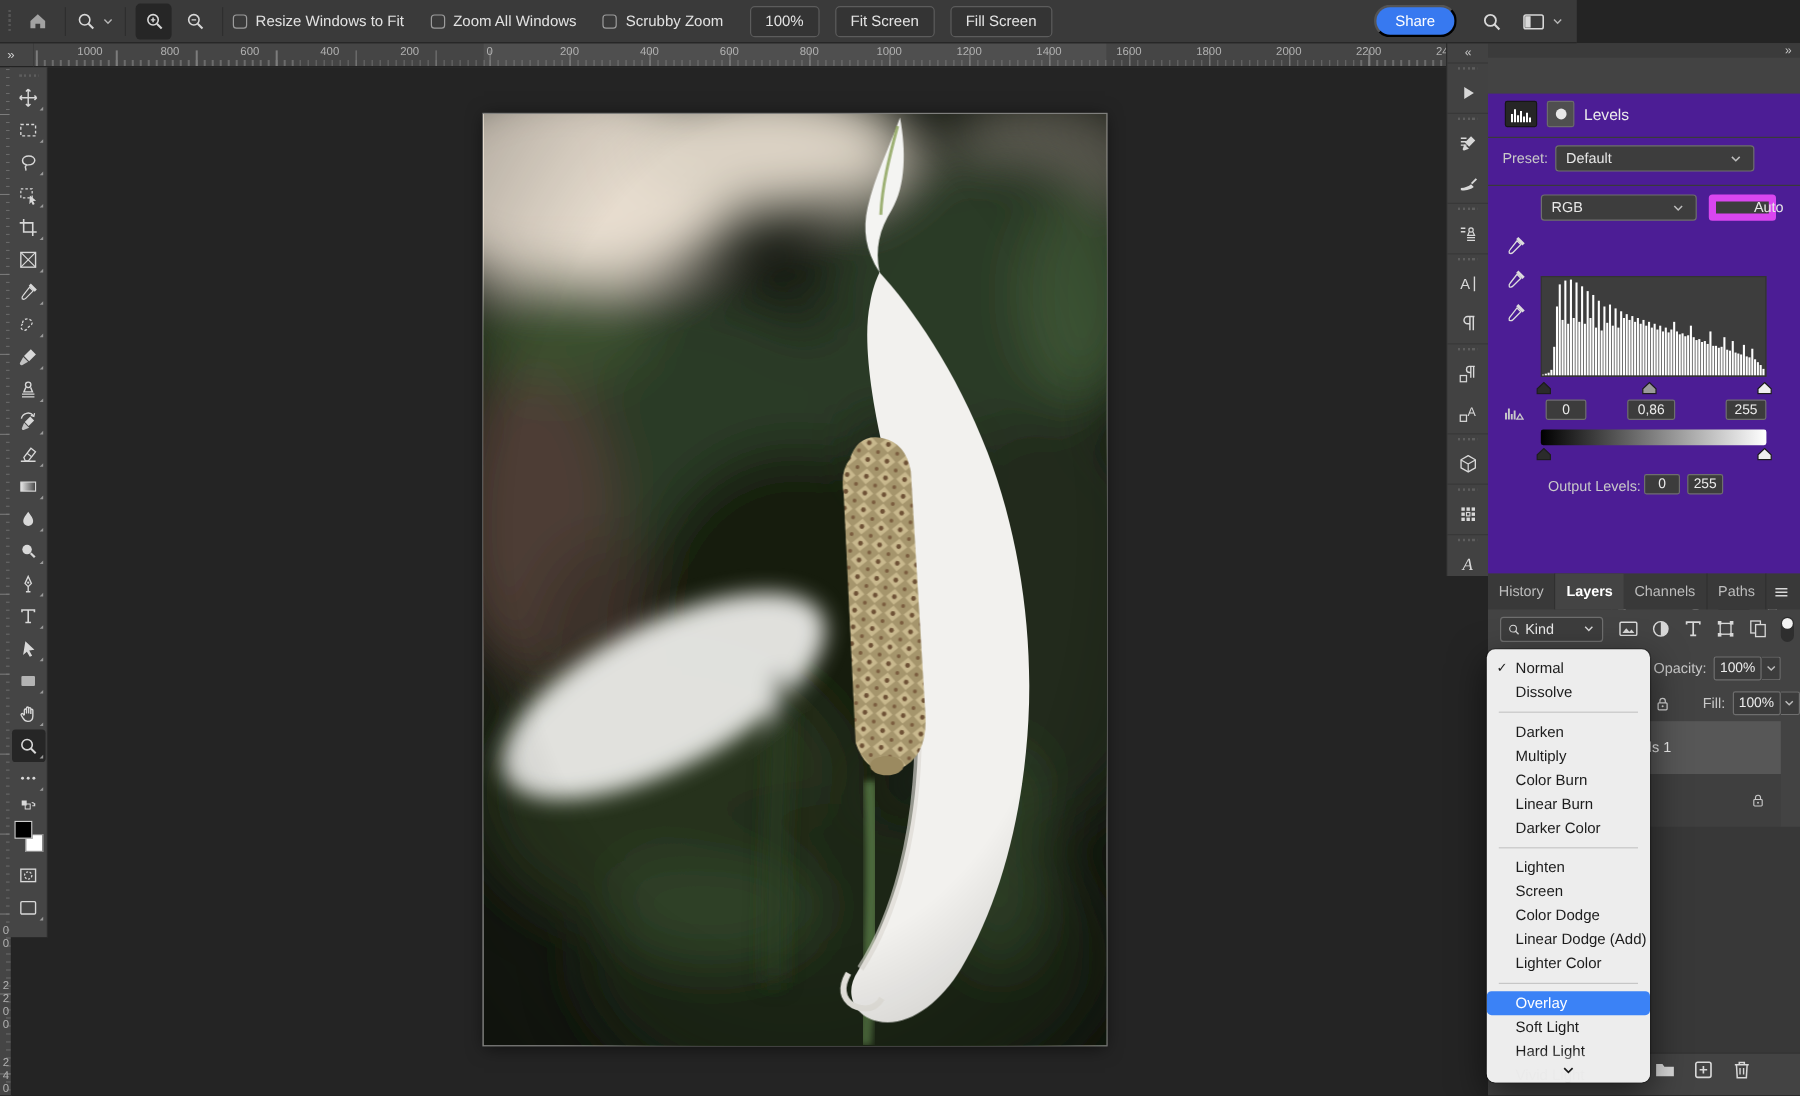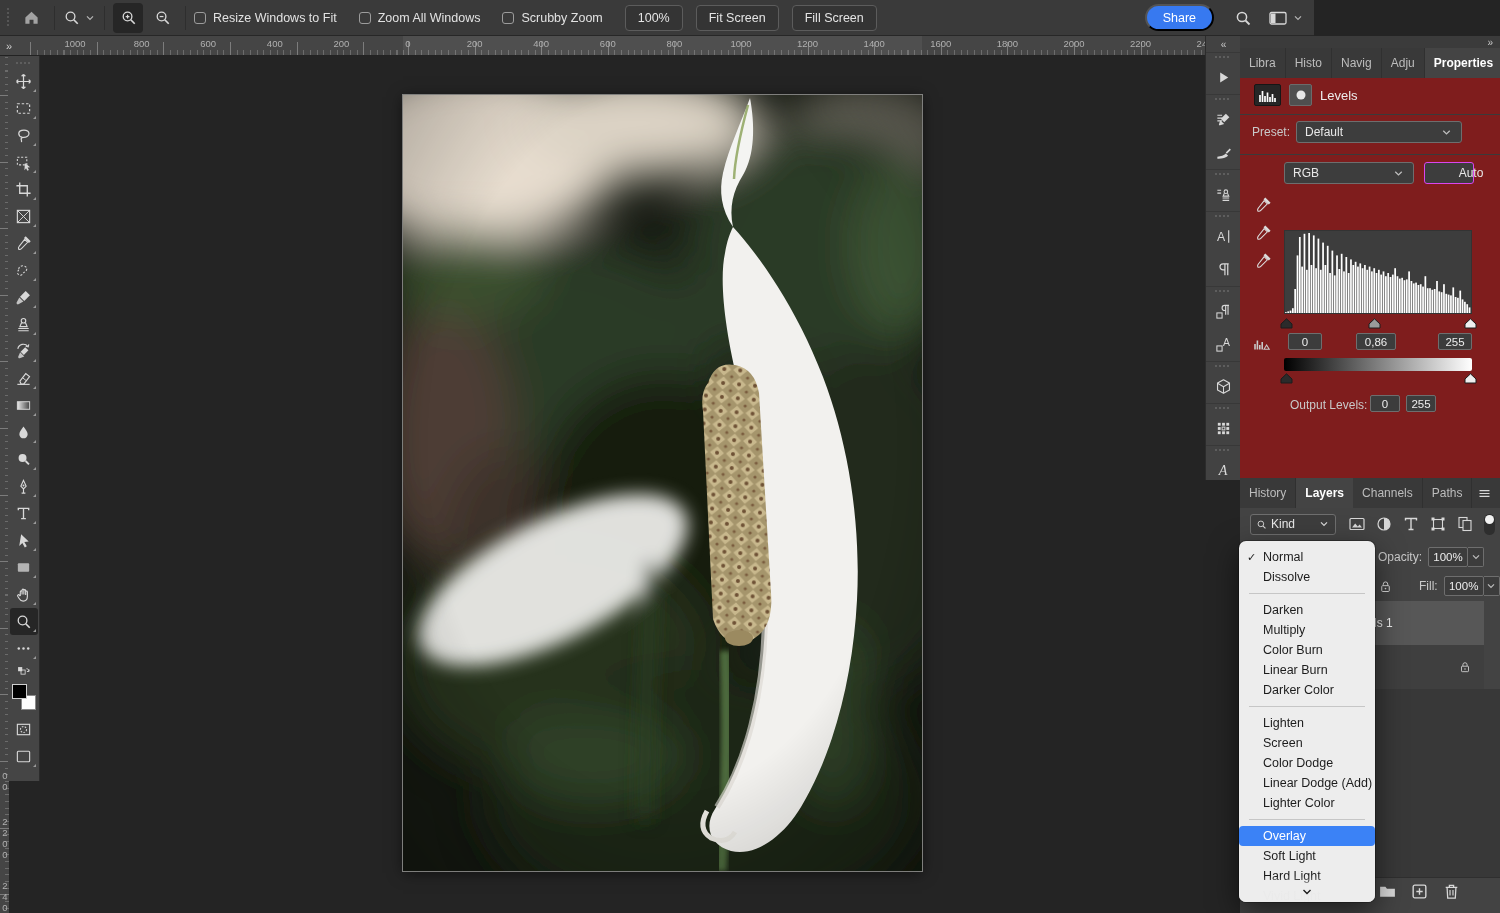--- a/index.html
+++ b/index.html
@@ -77,34 +77,34 @@
   #panel-minibar { position:absolute; left:0; top:0; width:260px; height:12px; background:#3b3b3b;
     color:#c9c9c9; font-size:10px; }
   #panel-minibar .exp { position:absolute; right:8px; top:1px; letter-spacing:-1px;}
   .tabbar { position:absolute; left:0; width:260px; height:30px; background:#393939; display:flex; }
   .tab { height:30px; padding:0 9px; display:flex; align-items:center; font-size:12px; color:#bdbdbd;
     border-right:1px solid #303030; white-space:nowrap; overflow:hidden; }
   .tab.active { background:#444444; color:#ffffff; font-weight:bold; border-right:none; }
   .tab-menu { margin-left:auto; display:flex; align-items:center; padding-right:8px; }
 
   
-  #props { position:absolute; left:0; top:42px; width:260px; height:400px; background:#7f1d1d;text-align:right; }
+  #props { position:absolute; left:0; top:42px; width:260px; height:400px; background:#4c1d95;text-align:right; }
   #adj-header { position:absolute; left:14px; top:6px; display:flex; align-items:center; gap:8px;}
   #adj-hist-tile { width:27px; height:22px; background:#262626; border:1px solid #161616; border-radius:2px;
     display:flex; align-items:flex-end; justify-content:center; padding:3px 4px; }
   #adj-mask-tile { width:23px; height:22px; background:#4f4f4f; border:1px solid #6b6b6b; border-radius:2px;
     display:flex; align-items:center; justify-content:center; }
   #adj-title { font-size:13px; color:#ececec; }
   .pdivider { position:absolute; left:0; width:260px; height:1px; background:#3a3a3a; }
   .plabel { font-size:12px; color:#c9c9c9; }
   .pselect { height:22px; background:#3d3d3d; border:1px solid #6e6e6e; border-radius:3px;
     display:flex; align-items:center; font-size:12px; color:#e8e8e8; padding:0 8px; position:absolute;}
   .pselect .chev { margin-left:auto; }
   .pselect .chev .ic{ width:13px;height:13px;color:#bdbdbd;}
-  .pbtn { height:22px; background:#3d3d3d; border:1px solid #d946ef; border-radius:3px;
+  .pbtn { height:22px; background:#3d3d3d; border:6px solid #d946ef; border-radius:3px;
     display:flex; align-items:center; justify-content:center; font-size:12px; color:#e8e8e8; position:absolute;padding-left:44px;}
   .pfield { background:#3c3c3c; border:1px solid #6e6e6e; border-radius:2px; font-size:11.5px; color:#ececec;
     display:flex; align-items:center; justify-content:center; position:absolute; height:17px;}
   #hist-box { position:absolute; left:44px; top:152px; width:188px; height:84px; background:#3d3d3d;
     border:1px solid #333; }
   .dropper { position:absolute; left:14px; width:18px; height:18px;}
   .slider-marker { position:absolute; width:13px; height:11px; }
   #out-grad { position:absolute; left:44px; top:280px; width:188px; height:13px; border-radius:2px;
     background:linear-gradient(to right,#000,#fff); }
   #props-bottom { position:absolute; left:0; top:408px; width:260px; height:34px; background:#434343;
@@ -775,30 +775,20 @@
           </div>
         </div>
       </div>
   </div>
 
   <div id="right-panel">
     <div id="panel-minibar">
       <span class="exp">»</span>
     </div>
 
-    <div class="tabbar" id="props-tabbar" style="top:12px;">
-      <div id="ptabs" style="display:flex;">
-          <div class="tab">Libra</div>
-          <div class="tab">Histo</div>
-          <div class="tab">Navig</div>
-          <div class="tab">Adju</div>
-          <div class="tab active">Properties</div>
-        </div>
-
-    </div>
 
     <div id="props">
       <div id="adj-header">
         <div id="adj-hist-tile">
           <svg width="17" height="13" viewBox="0 0 17 13">
               <path d="M1 13V6M3.5 13V2M6 13V7M8.5 13V3.5M11 13V8M13.5 13V5M16 13V9" stroke="#fff" stroke-width="1.7"></path>
             </svg>
         </div>
         <div id="adj-mask-tile">
           <svg width="14" height="14" viewBox="0 0 14 14">

